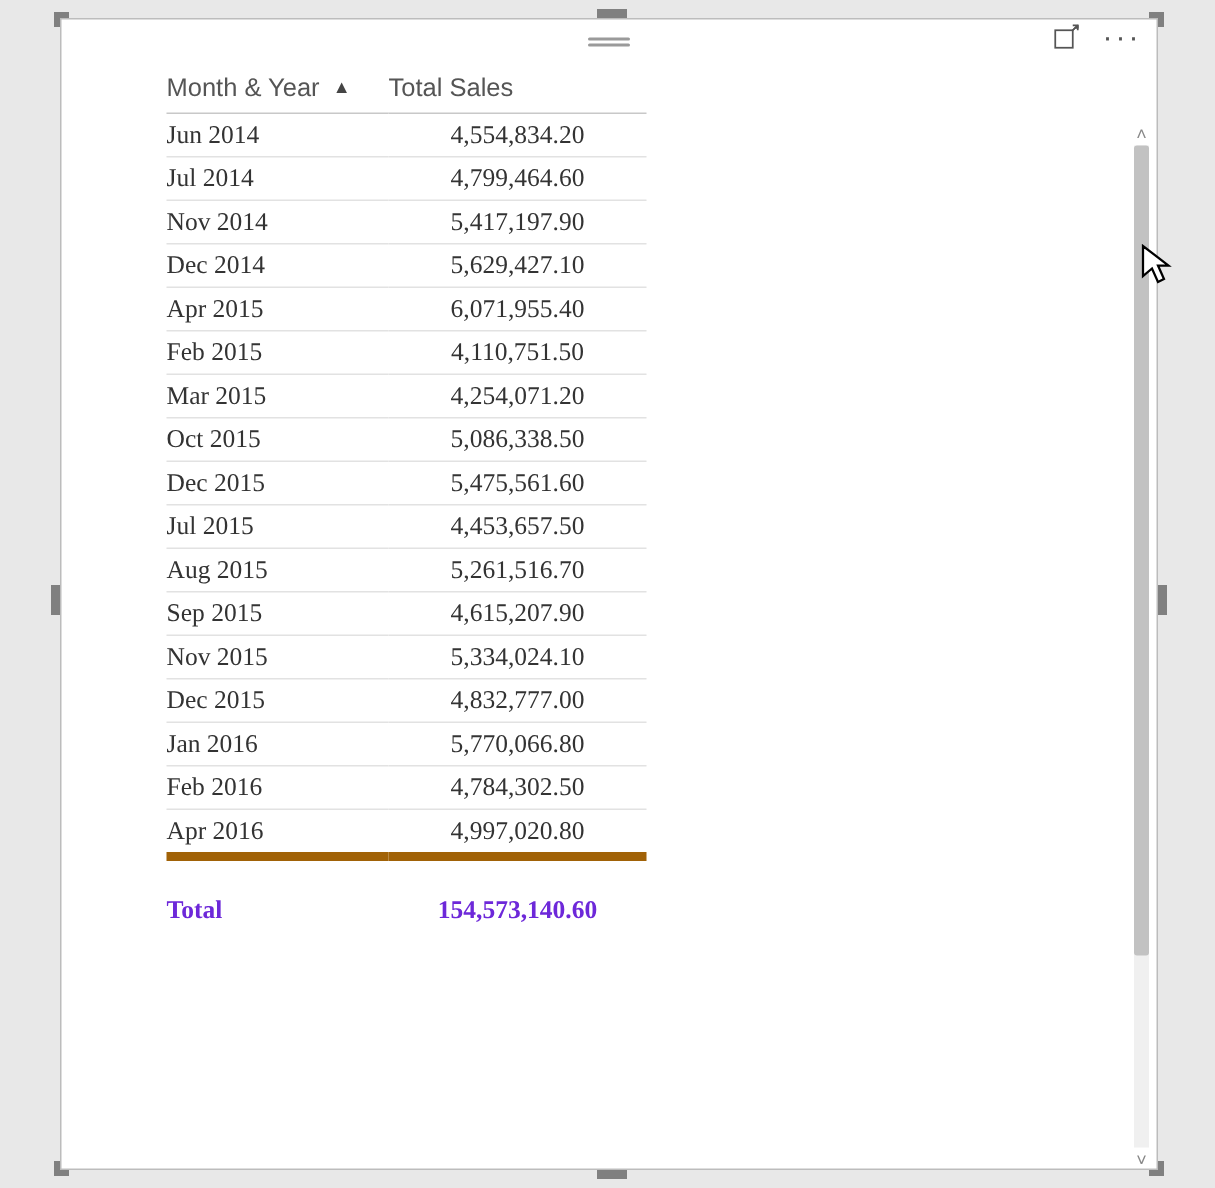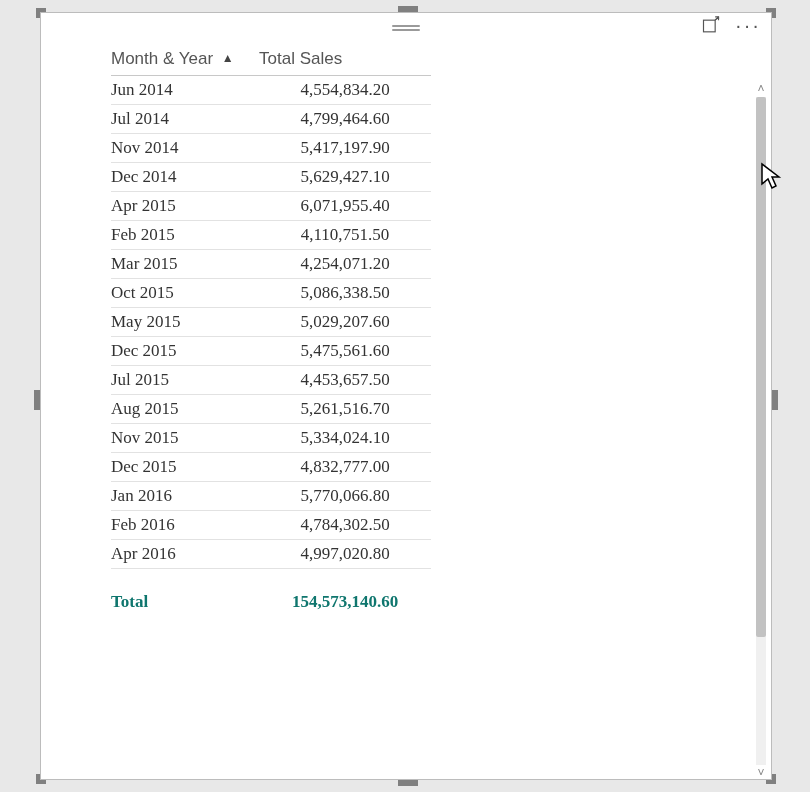--- a/index.html
+++ b/index.html
@@ -100,23 +100,23 @@
     td {
       padding: 4px 8px 4px 0;
       border-bottom: 1px solid #e2e2e2;
       white-space: nowrap;
       font-family: Liberation Serif, serif;
     }
     td.col-sales { text-align: center; padding-right: 0;}
     th.col-sales-h { text-align: left; }
     tr.total-row td {
       font-weight: 700;
-      color: #0f766e;
+      color: #6d28d9;
       border-bottom: none;
-      border-top: 1px solid #a16207;
+      border-top: 6px solid #a16207;
       padding-top: 23px;
     }
 
     
     .vscroll {
       position: absolute;
       right: 2px;
       top: 38px;
       width: 16px;
       height: 700px;
@@ -216,34 +216,34 @@
             </tr>
             <tr>
               <td>Mar 2015</td>
               <td class="col-sales">4,254,071.20</td>
             </tr>
             <tr>
               <td>Oct 2015</td>
               <td class="col-sales">5,086,338.50</td>
             </tr>
             <tr>
-              <td>May 2015</td>
-              <td class="col-sales">5,029,207.60</td>
-            </tr>
-            <tr>
               <td>Dec 2015</td>
               <td class="col-sales">5,475,561.60</td>
             </tr>
             <tr>
               <td>Jul 2015</td>
               <td class="col-sales">4,453,657.50</td>
             </tr>
             <tr>
               <td>Aug 2015</td>
               <td class="col-sales">5,261,516.70</td>
+            </tr>
+            <tr>
+              <td>Sep 2015</td>
+              <td class="col-sales">4,615,207.90</td>
             </tr>
             <tr>
               <td>Nov 2015</td>
               <td class="col-sales">5,334,024.10</td>
             </tr>
             <tr>
               <td>Dec 2015</td>
               <td class="col-sales">4,832,777.00</td>
             </tr>
             <tr>

